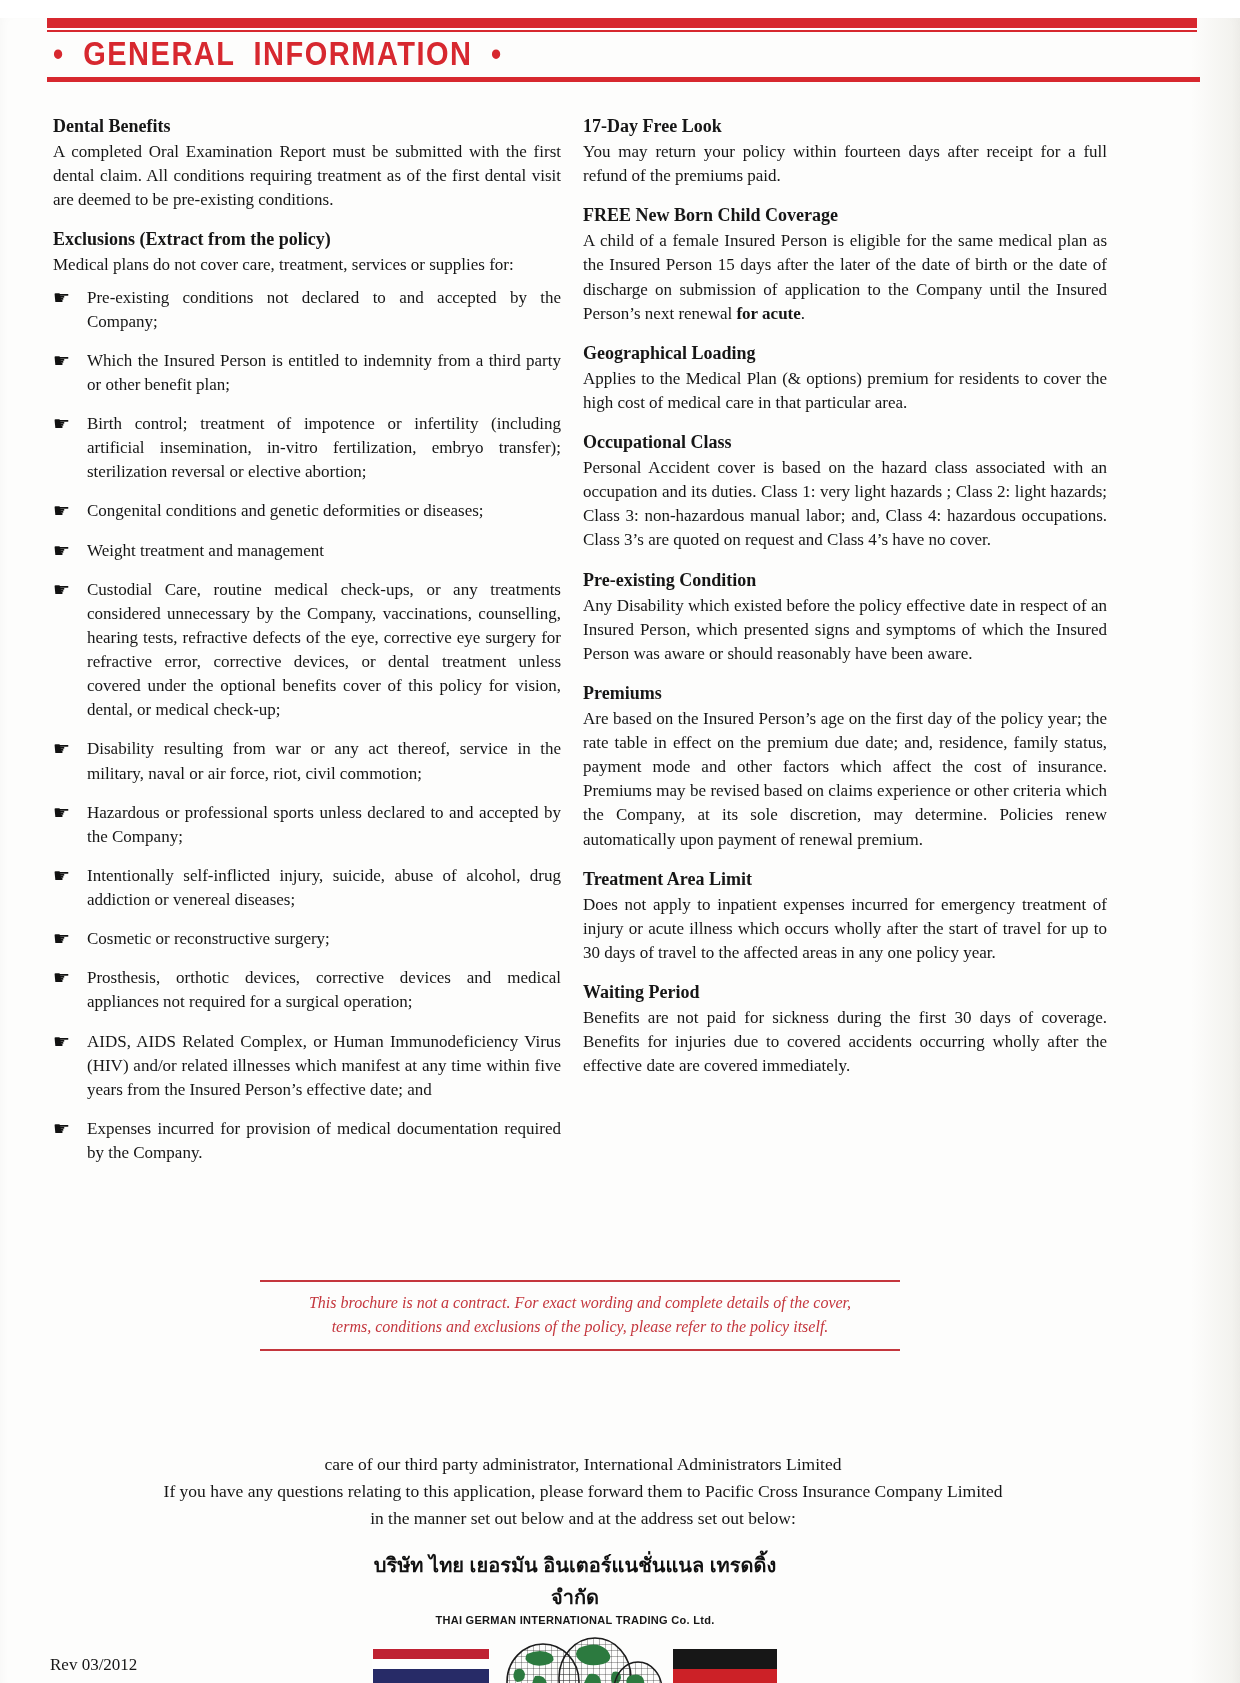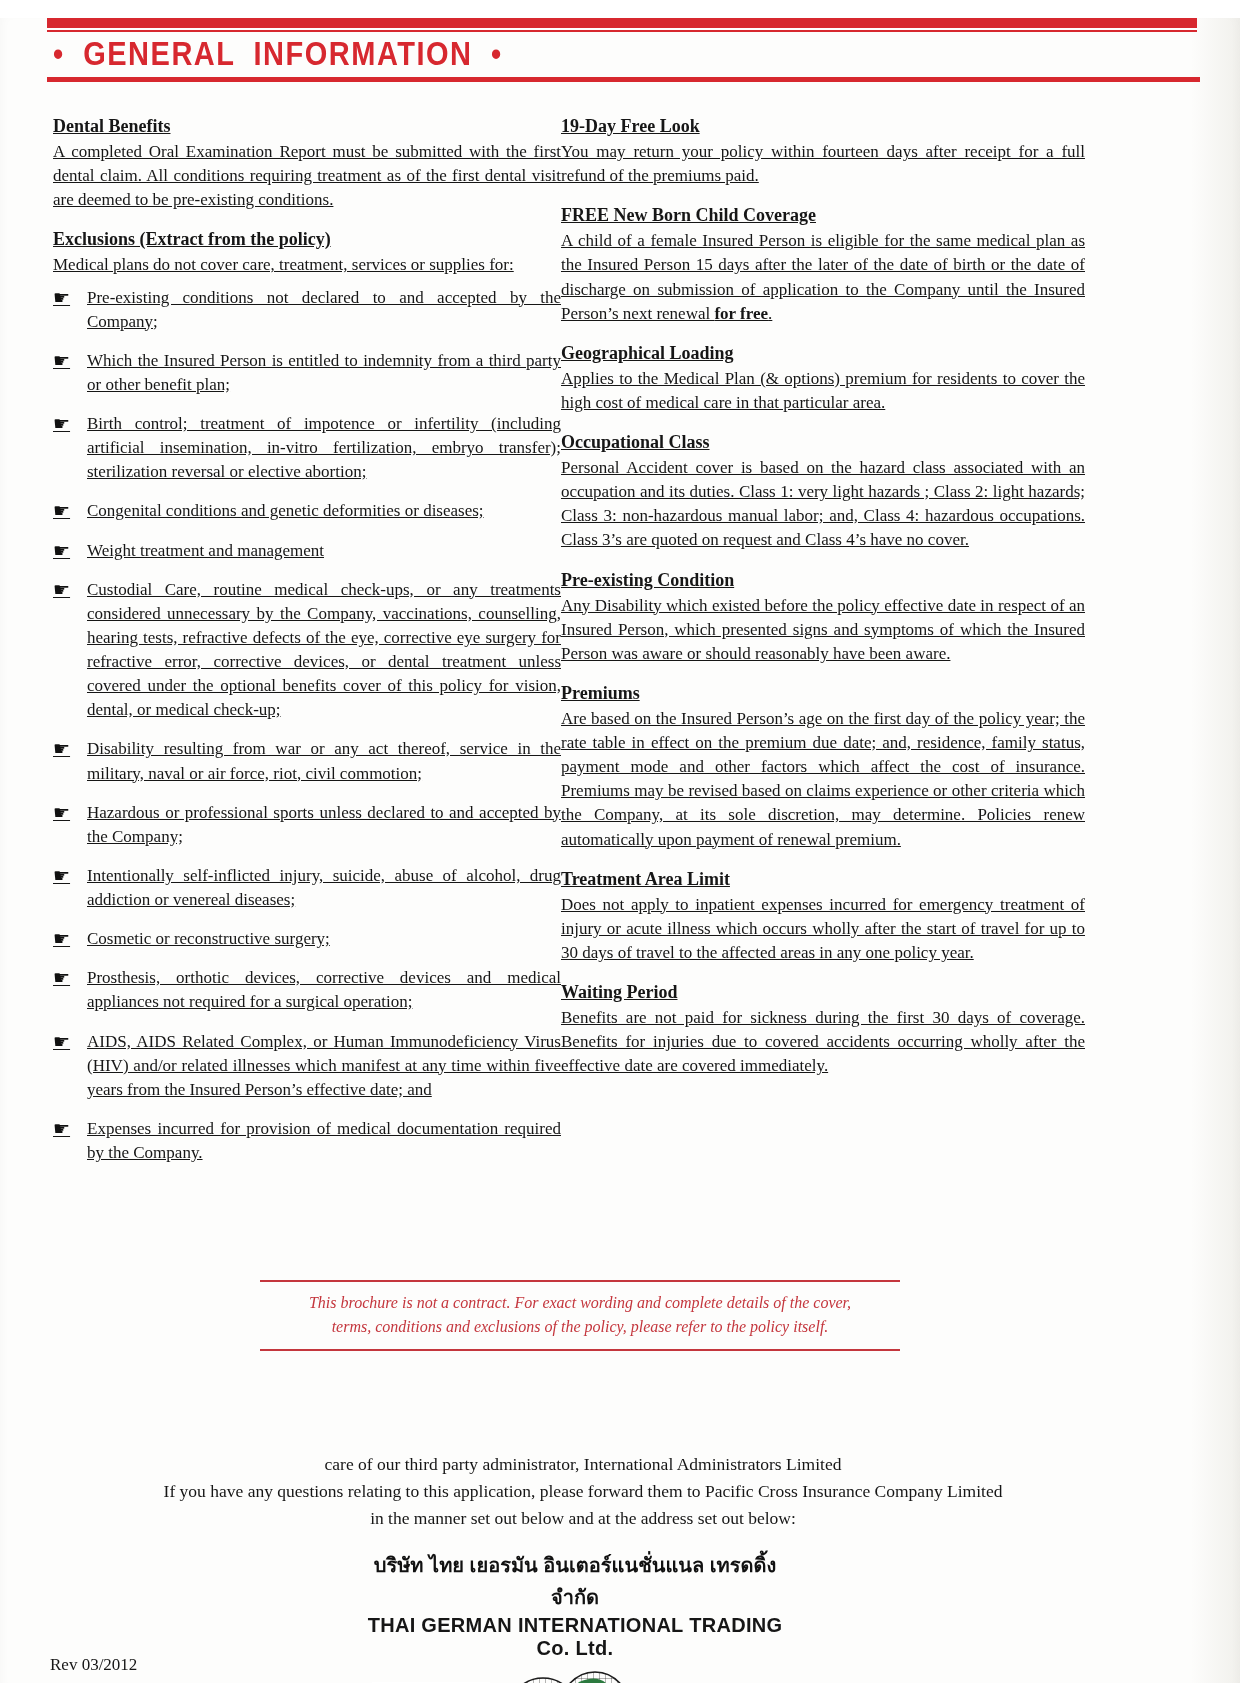--- a/index.html
+++ b/index.html
@@ -20,21 +20,21 @@
   .bar-top{margin:18px 43px 0 47px;height:10px;background:#d7282f;border-bottom:2px solid #fff;box-shadow:0 2px 0 #d7282f;}
   .masthead{width:1054px;margin:8px 0 0 53px;text-align:left;}
   .masthead .title{
     display:inline-block;
     font-family:"Liberation Sans", sans-serif;
     font-weight:700;font-size:29px;letter-spacing:1.5px;word-spacing:9px;
     color:#d7282f;transform:scaleY(1.12);
   }
   .bar-bottom{margin:6px 40px 0 47px;height:5px;background:#d7282f;}
   
-  .columns{display:flex;margin:34px 0 0 53px;width:1054px;text-decoration:underline;}
+  .columns{display:flex;margin:34px 0 0 53px;width:1054px;gap:22px;}
   .col-left{width:508px;}
   .col-right{width:524px;}
   .col h3{font-size:18px;margin:0 0 3px 0;font-weight:700;}
   .col p{font-size:17px;line-height:1.42;margin:0 0 0 0;text-align:justify;}
   .sec{margin-bottom:17px;}
   ul.excl{list-style:none;margin:8px 0 0 0;padding:0;}
   ul.excl li{display:flex;gap:10px;margin:0 0 15px 0;}
   .hand{
     flex:0 0 24px;font-family:"DejaVu Sans", sans-serif;
     font-size:19px;line-height:1.25;color:#111;text-align:left;
@@ -52,21 +52,21 @@
   .contact{
     margin:100px auto 0 auto;width:1054px;position:relative;left:-37px;
     text-align:center;font-size:17.5px;line-height:1.55;
   }
   
   .logo-block{
     width:420px;margin:16px auto 0 auto;position:relative;left:-45px;
     text-align:center;font-family:"Liberation Sans", sans-serif;
   }
   .thai-name{font-weight:700;font-size:20px;color:#111;}
-  .eng-name{font-weight:700;font-size:20px;letter-spacing:0.3px;margin-top:1px;}
+  .eng-name{font-weight:700;font-size:11px;letter-spacing:0.3px;margin-top:1px;}
   .flag-row{display:flex;align-items:center;justify-content:center;gap:8px;margin-top:6px;}
   .thai-flag{width:116px;height:62px;display:flex;flex-direction:column;box-shadow:0 0 0 1px #fff;}
   .thai-flag .s1{flex:1;background:#bf2233;}
   .thai-flag .s2{flex:1;background:#ffffff;}
   .thai-flag .s3{flex:2;background:#272b67;}
   .german-flag{width:104px;height:62px;display:flex;flex-direction:column;}
   .german-flag .g1{flex:1;background:#171717;}
   .german-flag .g2{flex:1;background:#cc2127;}
   .german-flag .g3{flex:1;background:#f2c50c;}
   .globes{width:168px;height:96px;}
@@ -146,26 +146,26 @@
           <li>
               <span class="hand">☛</span>
               <span class="btext">Expenses incurred for provision of medical documentation required by the Company.</span>
             </li>
         </ul>
       </div>
     </div>
 
     <div class="col col-right">
       <div class="sec">
-        <h3>19-Day Free Look</h3>
+        <h3>17-Day Free Look</h3>
         <p>You may return your policy within fourteen days after receipt for a full refund of the premiums paid.</p>
       </div>
       <div class="sec">
         <h3>FREE New Born Child Coverage</h3>
-        <p><span>A child of a female Insured Person is eligible for the same medical plan as the Insured Person 15 days after the later of the date of birth or the date of discharge on submission of application to the Company until the Insured Person’s next renewal </span><span class="bold">for free</span><span>.</span></p>
+        <p><span>A child of a female Insured Person is eligible for the same medical plan as the Insured Person 15 days after the later of the date of birth or the date of discharge on submission of application to the Company until the Insured Person’s next renewal </span><span class="bold">for acute</span><span>.</span></p>
       </div>
       <div class="sec">
         <h3>Geographical Loading</h3>
         <p>Applies to the Medical Plan (&amp; options) premium for residents to cover the high cost of medical care in that particular area.</p>
       </div>
       <div class="sec">
         <h3>Occupational Class</h3>
         <p>Personal Accident cover is based on the hazard class associated with an occupation and its duties. Class 1: very light hazards ; Class 2: light hazards; Class 3: non-hazardous manual labor; and, Class 4: hazardous occupations. Class 3’s are quoted on request and Class 4’s have no cover.</p>
       </div>
       <div class="sec">

